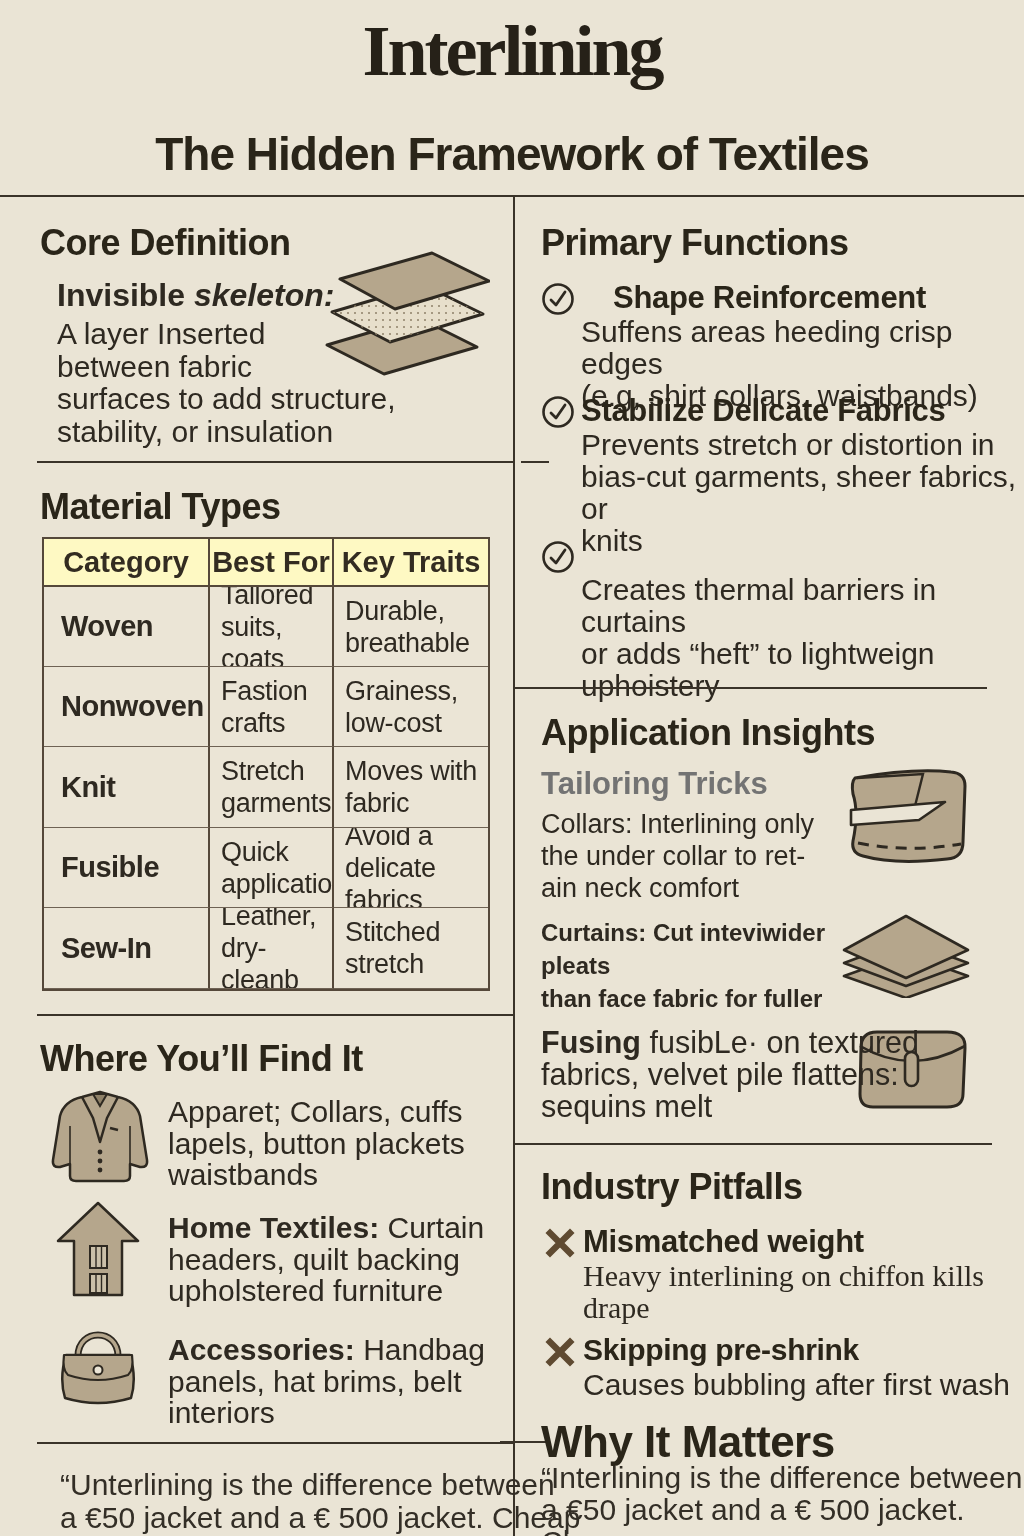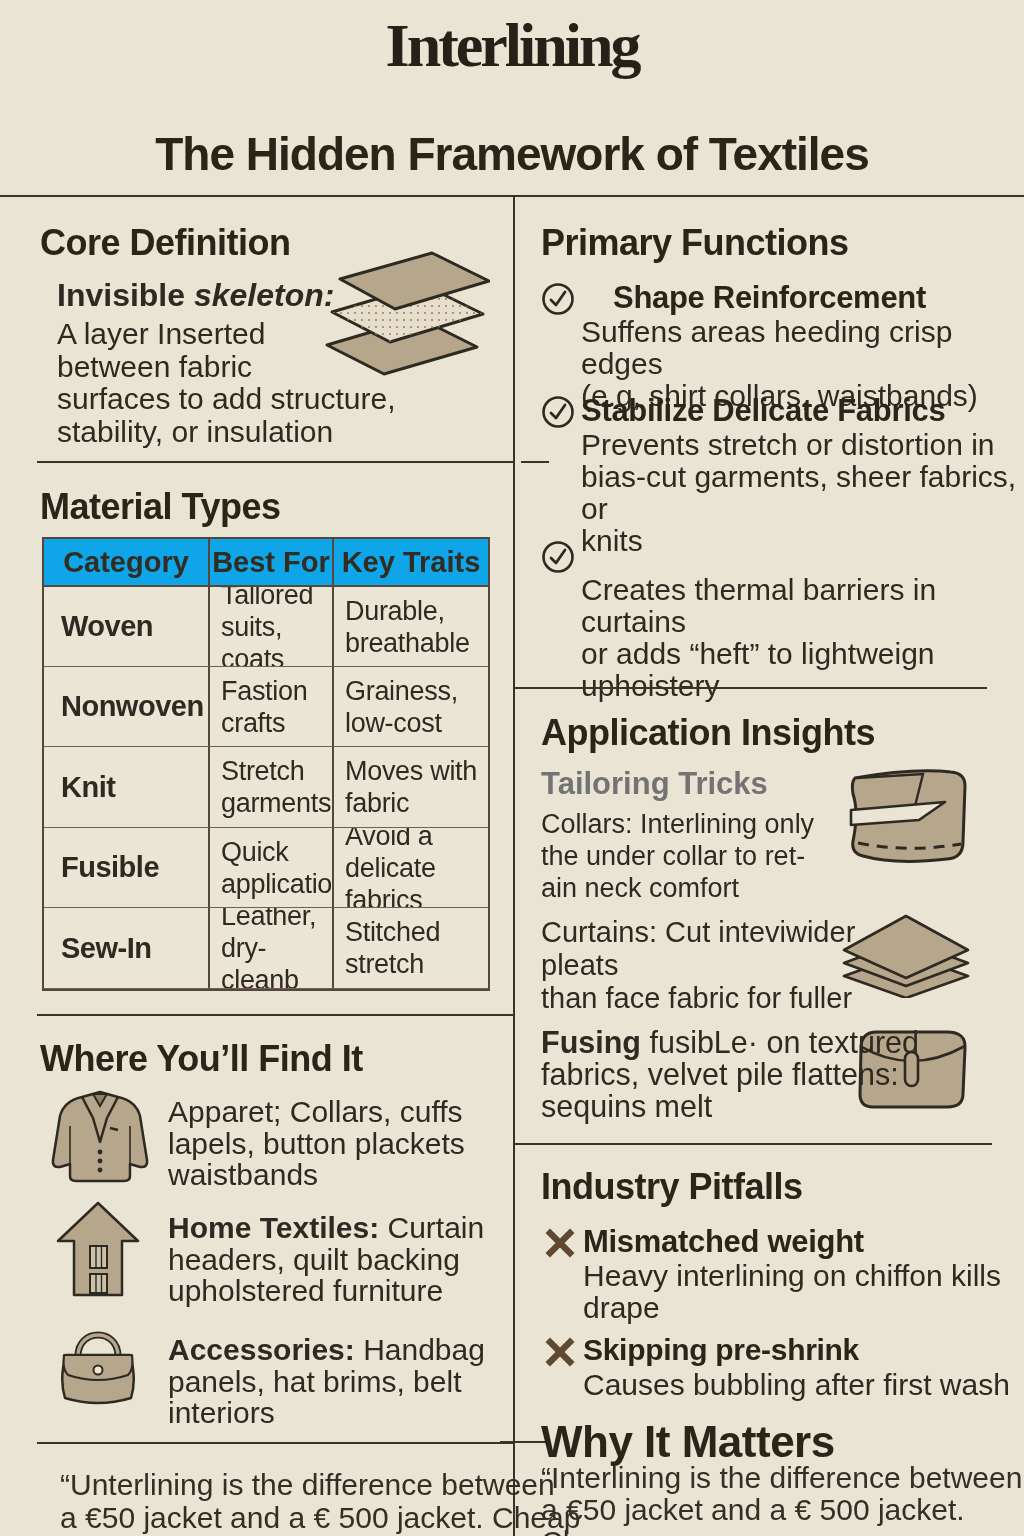--- a/index.html
+++ b/index.html
@@ -3,21 +3,21 @@
 <meta charset="utf-8">
 <style>
   html,body{margin:0;padding:0;}
   .canvas{
     position:relative;width:1024px;height:1536px;overflow:hidden;
     background:#EAE4D5;color:#2E2921;
     font-family:"Liberation Sans", sans-serif;
   }
   .title{
     position:absolute;left:0;width:1024px;top:10px;text-align:center;
-    font-family:"Liberation Serif", serif;font-weight:700;font-size:62px;
+    font-family:"Liberation Serif", serif;font-weight:700;font-size:72px;
     letter-spacing:-3px;color:#262118;
   }
   .subtitle{
     position:absolute;left:0;width:1024px;top:127px;text-align:center;
     font-weight:700;font-size:46px;letter-spacing:-1px;color:#2A2519;
   }
   .hline{position:absolute;height:2px;background:#3A3329;}
   .vline{position:absolute;left:513px;top:195px;width:2px;height:1341px;background:#3A3329;}
   .sec-h{position:absolute;font-weight:700;font-size:36px;letter-spacing:-0.5px;color:#2A2519;}
   .sub-h{position:absolute;font-weight:700;font-size:31px;color:#737373;}
@@ -31,21 +31,21 @@
   
   .mtable{
     position:absolute;left:42px;top:537px;
     display:grid;grid-template-columns:166px 124px 154px;
     grid-template-rows:48px 80px 80px 81px 80px 81px;
     border:2px solid #55483A;background:#EBE5D6;width:444px;
   }
   .mtable>div{border-right:2px solid #55483A;border-bottom:1.5px solid #6E6254;
     display:flex;align-items:center;overflow:hidden;}
   .mtable>div:nth-child(3n){border-right:none;}
-  .mtable .th{background:#0ea5e9;font-weight:700;font-size:29px;justify-content:center;
+  .mtable .th{background:#fef9c3;font-weight:700;font-size:29px;justify-content:center;
     border-bottom:2px solid #55483A;color:#332C21;}
   .mtable .cat{font-weight:700;font-size:29px;letter-spacing:-0.5px;padding-left:17px;}
   .mtable .cell{font-size:27px;line-height:32px;letter-spacing:-0.3px;padding-left:11px;}
   svg{display:block;}
   .ic{position:absolute;}
 </style>
 </head>
 <body>
 
 <div class="canvas">
@@ -229,21 +229,21 @@
     <div>ain neck comfort</div>
   </div>
 
   <div class="ic" style="left:838px;top:906px;">
     <svg width="136" height="92" viewBox="0 0 136 92">
       <path d="M68,48 L130,70 L68,92 L6,70 Z" fill="#B5A68C" stroke="#2E2921" stroke-width="2.6" stroke-linejoin="round"></path>
       <path d="M68,34 L130,57 L68,80 L6,57 Z" fill="#B5A68C" stroke="#2E2921" stroke-width="2.6" stroke-linejoin="round"></path>
       <path d="M68,10 L130,44 L68,72 L6,44 Z" fill="#B5A68C" stroke="#2E2921" stroke-width="2.6" stroke-linejoin="round"></path>
     </svg>
   </div>
-  <div class="blk" style="left:541px;top:916px;line-height:33px;font-size:29px;">
+  <div class="blk" style="left:541px;top:916px;line-height:33px;font-size:24px;font-weight:bold;">
     <div>Curtains: Cut inteviwider</div>
     <div>pleats</div>
     <div>than face fabric for fuller</div>
   </div>
 
   <div class="ic" style="left:845px;top:1022px;">
     <svg width="132" height="90" viewBox="0 0 132 90">
       <path d="M16,26 Q16,10 32,10 L102,10 Q121,10 120,26 L118,72 Q118,85 102,85 L28,85 Q15,85 15,72 Z" fill="#B5A68C" stroke="#2E2921" stroke-width="3" stroke-linejoin="round"></path>
       <path d="M15,24 Q66,54 120,24" fill="none" stroke="#2E2921" stroke-width="2.6"></path>
       <rect x="60" y="30" width="13" height="34" rx="6.5" fill="#B5A68C" stroke="#2E2921" stroke-width="2.6"></rect>
@@ -258,21 +258,21 @@
   <div class="hline" style="left:514px;top:1143px;width:478px;"></div>
 
   <div class="sec-h" style="left:541px;top:1166px;">Industry Pitfalls</div>
 
   <div class="ic" style="left:545px;top:1228px;">
     <svg width="30" height="30" viewBox="0 0 30 30">
         <path d="M5,5 L25,25 M25,5 L5,25" stroke="#5F4A31" stroke-width="6.4" stroke-linecap="square"></path>
       </svg>
   </div>
   <div class="item-title" style="left:583px;top:1224px;">Mismatched weight</div>
-  <div class="blk" style="left:583px;top:1260px;line-height:32px;">
+  <div class="blk" style="left:583px;top:1260px;line-height:32px;font-family:Liberation Serif, serif;">
     <div>Heavy interlining on chiffon kills</div>
     <div>drape</div>
   </div>
 
   <div class="ic" style="left:545px;top:1337px;">
     <svg width="30" height="30" viewBox="0 0 30 30">
         <path d="M5,5 L25,25 M25,5 L5,25" stroke="#5F4A31" stroke-width="6.4" stroke-linecap="square"></path>
       </svg>
   </div>
   <div class="item-title md" style="left:583px;top:1333px;">Skipping pre-shrink</div>

